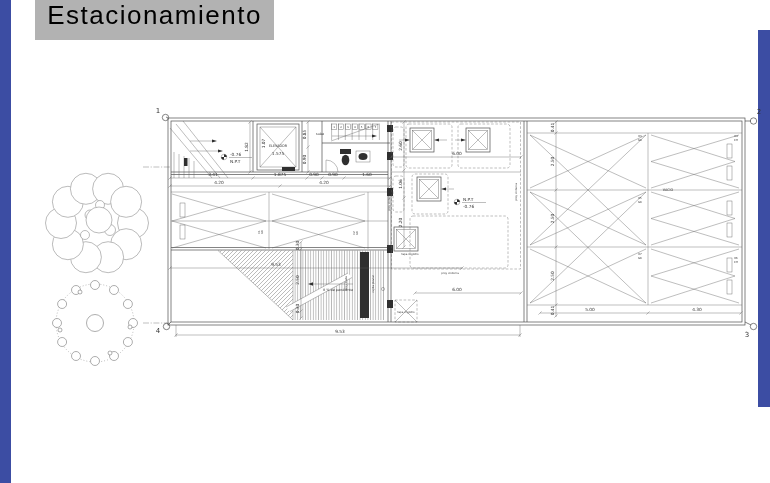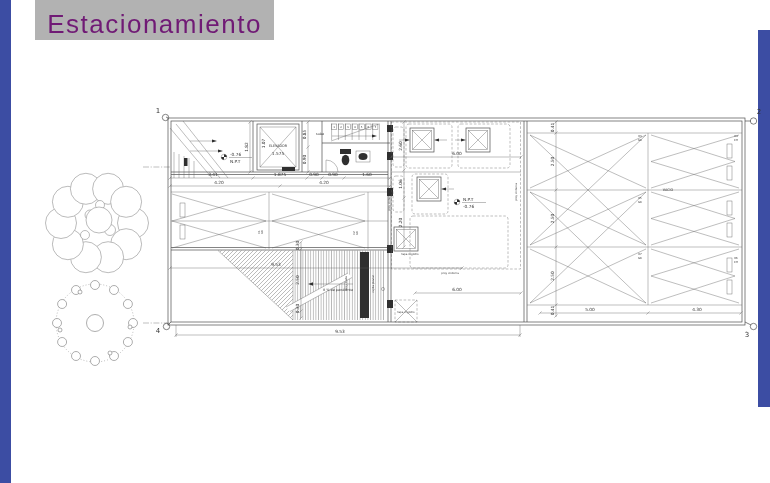--- a/index.html
+++ b/index.html
@@ -2,22 +2,22 @@
 <html><head>
 <meta charset="utf-8">
 <style>
   html,body{margin:0;padding:0}
   body{width:770px;height:483px;position:relative;background:#fff;overflow:hidden;
        font-family:"Liberation Sans",sans-serif}
   .bar{position:absolute;background:#3c4da3}
   #bar-left{left:0;top:0;width:11px;height:483px}
   #bar-right{right:0;top:30px;width:12px;height:377px}
   #title-box{position:absolute;left:35px;top:0;width:239px;height:40px;background:#b2b2b2;
-             color:#701a75;font-size:26px;font-weight:300;letter-spacing:1.5px;
-             display:flex;align-items:flex-end;justify-content:center;
+             color:#000000;font-size:26px;font-weight:300;letter-spacing:1.5px;
+             display:flex;align-items:flex-start;justify-content:center;
              font-family:"Liberation Sans",sans-serif}
   #plan-svg{position:absolute;left:0;top:0}
   .ln{stroke:#4f4f4f;stroke-width:.7;fill:none}
   .lt{stroke:#5a5a5a;stroke-width:.4;fill:none}
   .dsh{stroke-dasharray:2.6 1.7}
   .dd{stroke-dasharray:6 1.6 1.2 1.6}
   .blk{fill:#2f2f2f;stroke:none}
   .tree{stroke:#8d8d8d;stroke-width:.6;fill:#fff}
   .tree2{stroke:#777;stroke-width:.6;fill:#fff}
   text{fill:#333;font-family:"DejaVu Sans",sans-serif}

